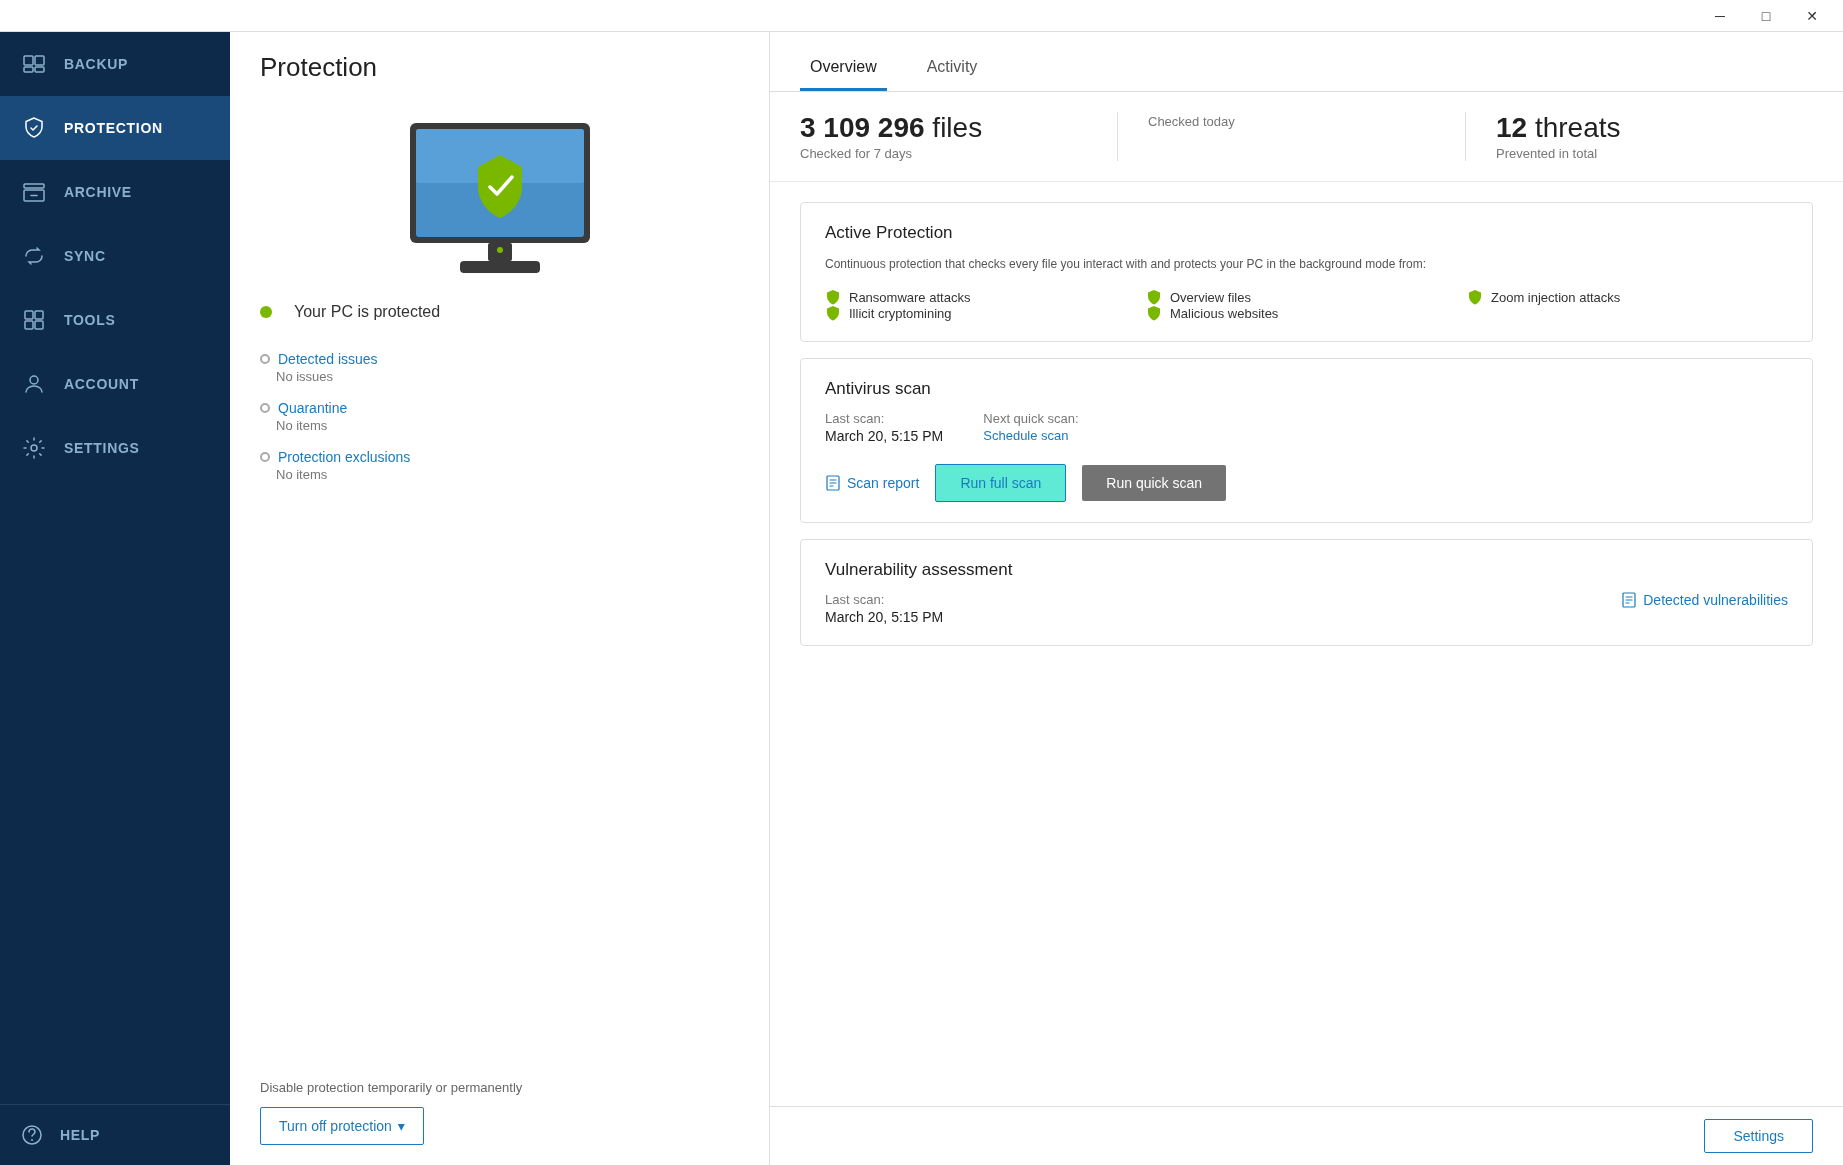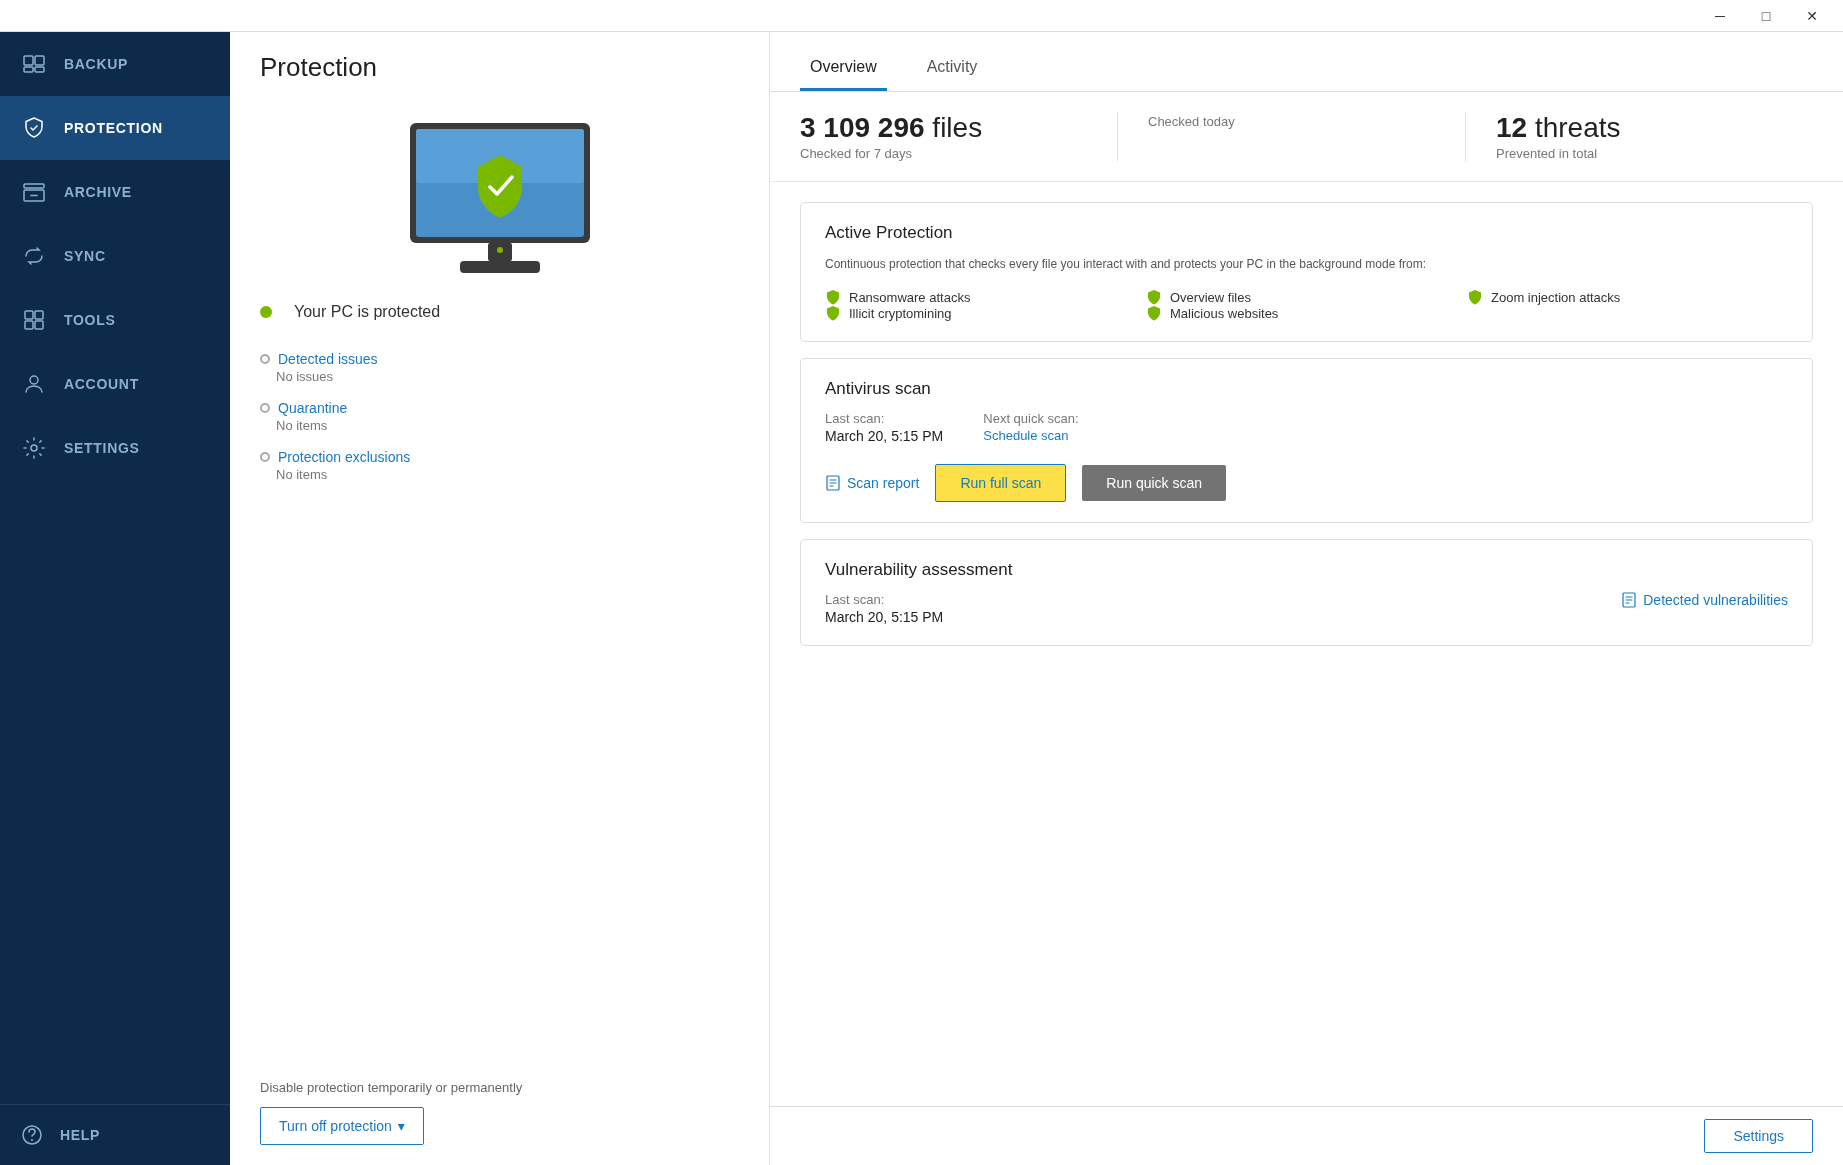--- a/index.html
+++ b/index.html
@@ -339,21 +339,21 @@
       display: flex;
       align-items: center;
       gap: 6px;
       color: #1a7abf;
       text-decoration: none;
       font-size: 14px;
     }
     .btn-run-full {
       padding: 10px 24px;
       border: 1.5px solid #1a7abf;
-      background: #fde047;
+      background: #5eead4;
       color: #1a7abf;
       font-size: 14px;
       cursor: pointer;
       border-radius: 2px;
     }
     .btn-run-quick {
       padding: 10px 24px;
       background: #737373;
       border: none;
       color: #fff;

